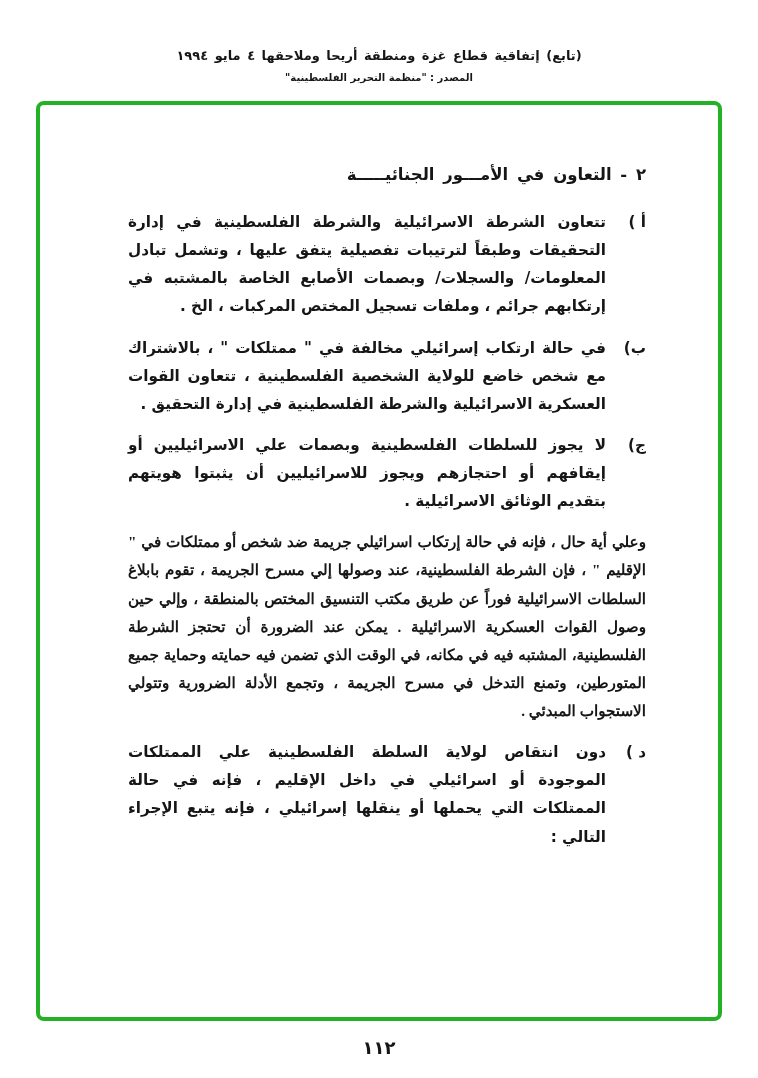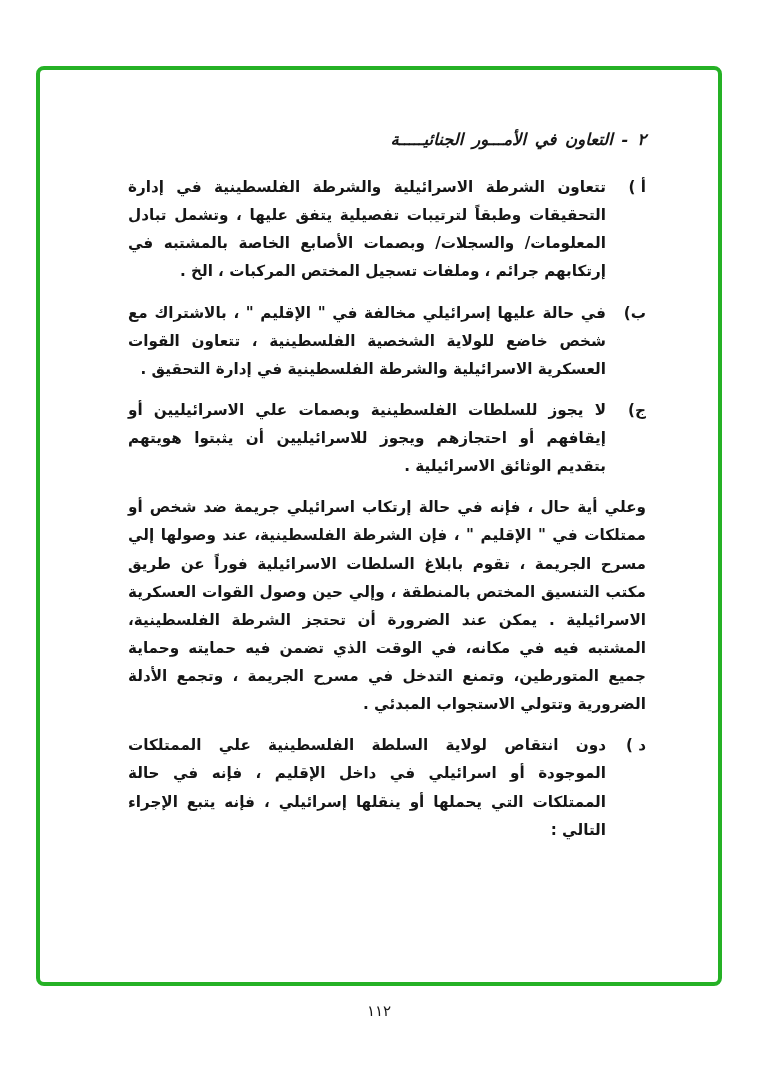--- a/index.html
+++ b/index.html
@@ -42,71 +42,75 @@
     border: 4px solid var(--frame-green, #25b125);
     border-radius: 8px;
     padding: 60px 72px 0 88px;
     direction: rtl;
   }
   .doc-title {
     font-size: 16.5px;
     font-weight: bold;
     margin-bottom: 24px;
     word-spacing: 3px;
-    font-style: italic;
   }
   .paragraph {
     display: flex;
     gap: 10px;
     margin-bottom: 13px;
     font-size: 15.2px;
     line-height: 1.85;
     font-weight: bold;
   }
   .para-label {
     flex: 0 0 30px;
     white-space: nowrap;
   }
   .para-text {
     flex: 1;
     text-align: justify;
   }
   .paragraph.no-label {
     display: block;
+    font-family: Liberation Serif, serif;
   }
   .paragraph.no-label .para-text {
     text-align: justify;
   }
   .page-footer {
     text-align: center;
     margin-top: 16px;
-    font-size: 15px;
-    font-weight: normal;
+    font-size: 18px;
+    font-weight: bold;
     letter-spacing: 3px;
     direction: rtl;
   }
 </style>
 </head>
 <body>
 
 <div class="page">
 
+  <header class="page-header">
+    <div class="header-title">(تابع) إتفاقية قطاع غزة ومنطقة أريحا وملاحقها  ٤  مايو  ١٩٩٤</div>
+    <div class="header-source">المصدر :  "منظمة التحرير الفلسطينية"</div>
+  </header>
 
   <div class="green-box">
 
     <h2 class="doc-title">٢ - التعاون في الأمـــور الجنائيـــــة</h2>
 
     <div class="paragraph">
       <span class="para-label">أ )</span>
       <div class="para-text">تتعاون الشرطة الاسرائيلية والشرطة الفلسطينية في إدارة التحقيقات وطبقاً لترتيبات تفصيلية يتفق عليها ، وتشمل تبادل المعلومات/ والسجلات/ وبصمات الأصابع الخاصة بالمشتبه في إرتكابهم جرائم ، وملفات تسجيل المختص المركبات ، الخ .</div>
     </div>
 
     <div class="paragraph">
       <span class="para-label">ب)</span>
-      <div class="para-text">في حالة عليها إسرائيلي مخالفة في " الإقليم " ، بالاشتراك مع شخص خاضع للولاية الشخصية الفلسطينية ،  تتعاون القوات العسكرية الاسرائيلية والشرطة الفلسطينية في إدارة التحقيق .</div>
+      <div class="para-text">في حالة ارتكاب إسرائيلي مخالفة في " ممتلكات " ، بالاشتراك مع شخص خاضع للولاية الشخصية الفلسطينية ،  تتعاون القوات العسكرية الاسرائيلية والشرطة الفلسطينية في إدارة التحقيق .</div>
     </div>
 
     <div class="paragraph">
       <span class="para-label">ج)</span>
       <div class="para-text">لا يجوز للسلطات الفلسطينية وبصمات علي الاسرائيليين أو إيقافهم أو احتجازهم ويجوز للاسرائيليين أن يثبتوا هويتهم بتقديم الوثائق الاسرائيلية .</div>
     </div>
 
     <div class="paragraph no-label">
       <div class="para-text">وعلي أية حال ،  فإنه في حالة إرتكاب اسرائيلي جريمة ضد شخص أو ممتلكات في " الإقليم " ،  فإن الشرطة الفلسطينية، عند وصولها إلي مسرح الجريمة ، تقوم بابلاغ السلطات الاسرائيلية فوراً عن طريق مكتب التنسيق المختص بالمنطقة ، وإلي حين وصول القوات العسكرية الاسرائيلية . يمكن عند الضرورة أن تحتجز الشرطة الفلسطينية، المشتبه فيه في مكانه، في الوقت الذي تضمن فيه حمايته وحماية جميع المتورطين، وتمنع التدخل في مسرح الجريمة ، وتجمع الأدلة الضرورية وتتولي الاستجواب المبدئي .</div>
     </div>

